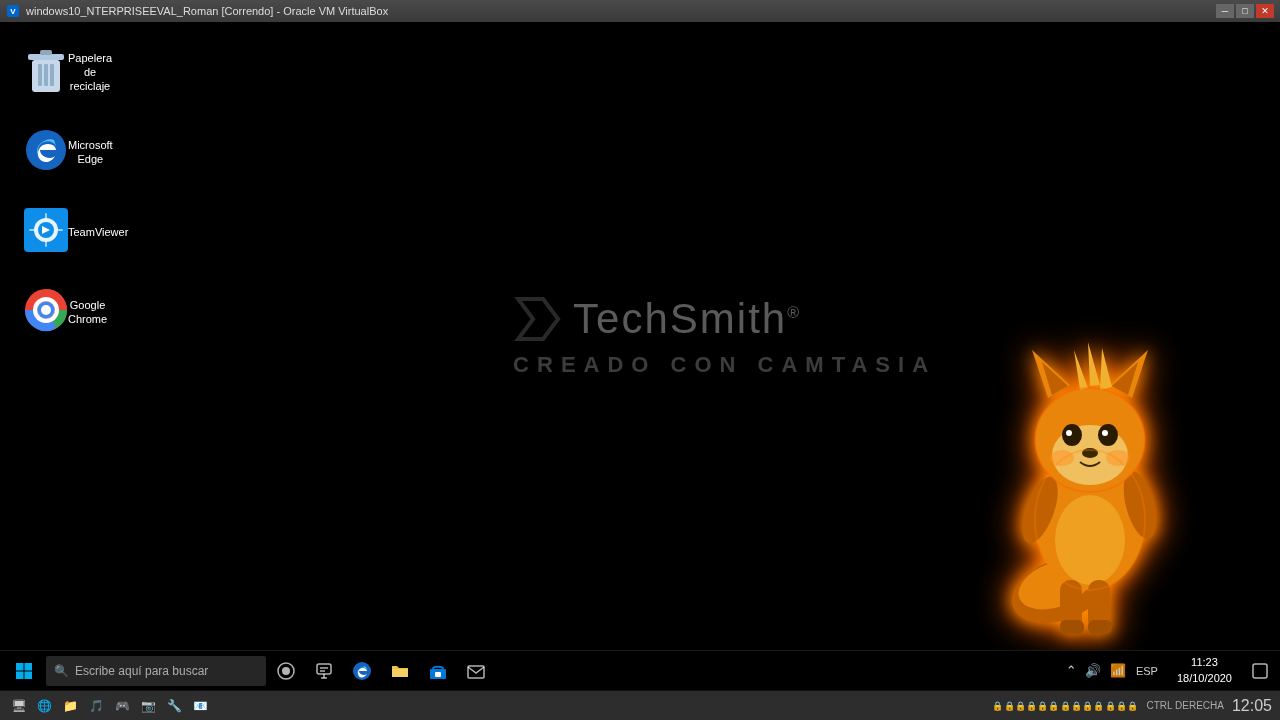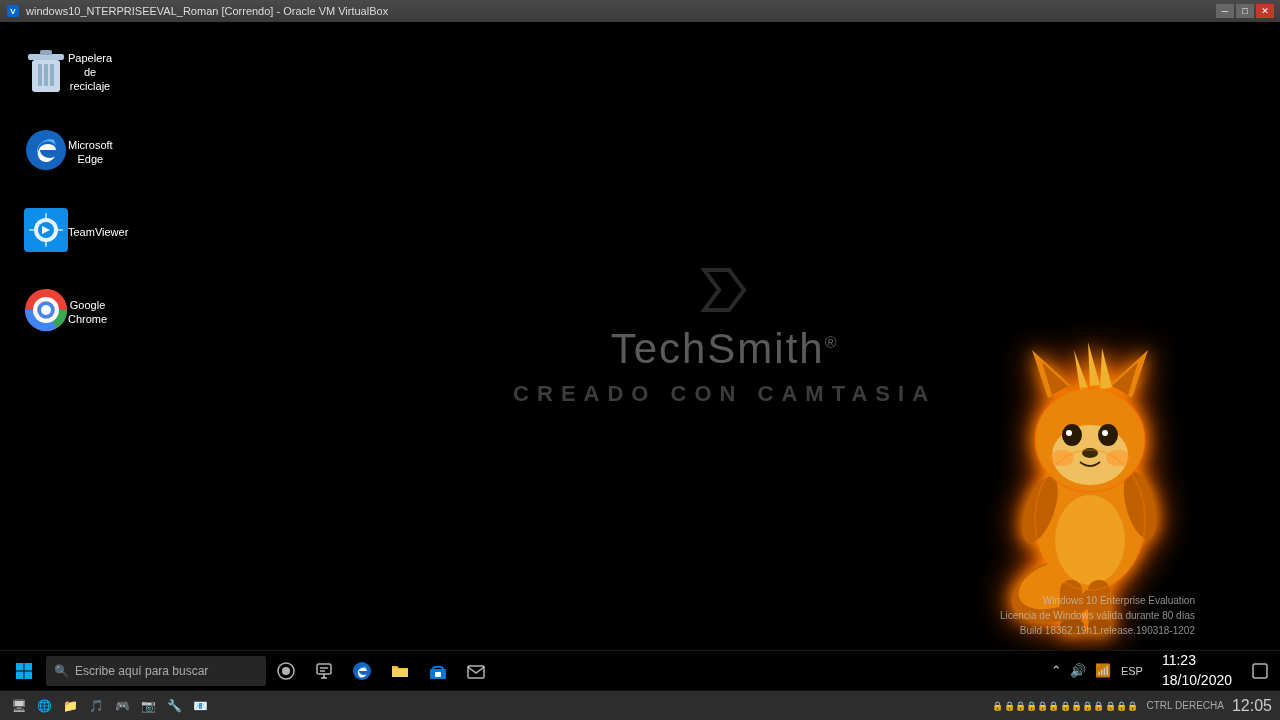--- a/index.html
+++ b/index.html
@@ -111,21 +111,20 @@
       left: 50%;
       transform: translate(-30%, -50%);
       text-align: center;
       pointer-events: none;
     }
     #techsmith-logo {
       display: flex;
       align-items: center;
       gap: 10px;
       margin-bottom: 8px;
-      flex-direction: column;
     }
     #techsmith-arrow {
       width: 50px;
       height: 50px;
       opacity: 0.5;
     }
     #techsmith-name {
       font-size: 42px;
       font-weight: 300;
       color: rgba(150,150,150,0.6);
@@ -271,22 +270,23 @@
       padding: 0 4px;
     }
     .tray-icon {
       color: rgba(255,255,255,0.8);
       font-size: 13px;
       cursor: pointer;
       padding: 2px 3px;
     }
 
     #clock {
+      text-align: center;
       color: #fff;
-      font-size: 14px;
+      font-size: 11px;
       line-height: 1.4;
       padding: 0 8px;
       cursor: pointer;
     }
 
     #notification-btn {
       width: 32px;
       height: 40px;
       display: flex;
       align-items: center;
@@ -477,25 +477,20 @@
             <path d="M100 172 Q110 180 120 172" stroke="#3a2a00" stroke-width="2" fill="none"></path>
 
             <ellipse cx="82" cy="168" rx="12" ry="8" fill="#ff9020" opacity="0.5"></ellipse>
             <ellipse cx="138" cy="168" rx="12" ry="8" fill="#ff9020" opacity="0.5"></ellipse>
 
             <ellipse cx="110" cy="150" rx="55" ry="52" fill="none" stroke="#ff6000" stroke-width="2" opacity="0.4"></ellipse>
             <ellipse cx="110" cy="230" rx="55" ry="70" fill="none" stroke="#ff8000" stroke-width="2" opacity="0.3"></ellipse>
           </svg>
         </div>
 
-        <div id="win-info">
-          <div>Windows 10 Enterprise Evaluation</div>
-          <div>Licencia de Windows válida durante 80 días</div>
-          <div>Build 18362.19h1.release.190318-1202</div>
-        </div>
 
       </div>
 
       <div id="win-taskbar">
 
         <div id="start-btn">
           <svg width="18" height="18" viewBox="0 0 18 18">
             <rect x="1" y="1" width="7.5" height="7.5" fill="#00adef"></rect>
             <rect x="9.5" y="1" width="7.5" height="7.5" fill="#00adef"></rect>
             <rect x="1" y="9.5" width="7.5" height="7.5" fill="#00adef"></rect>

